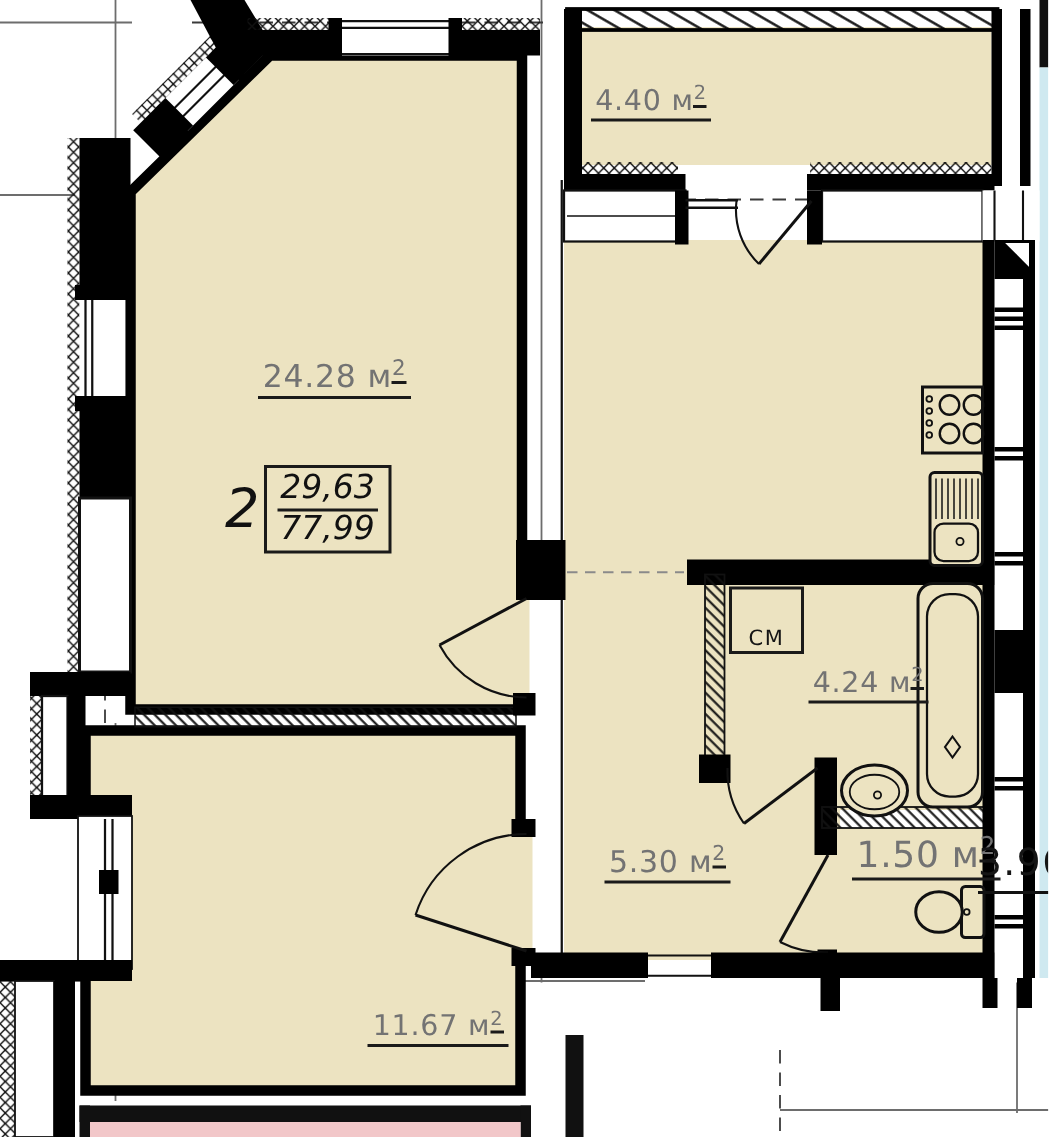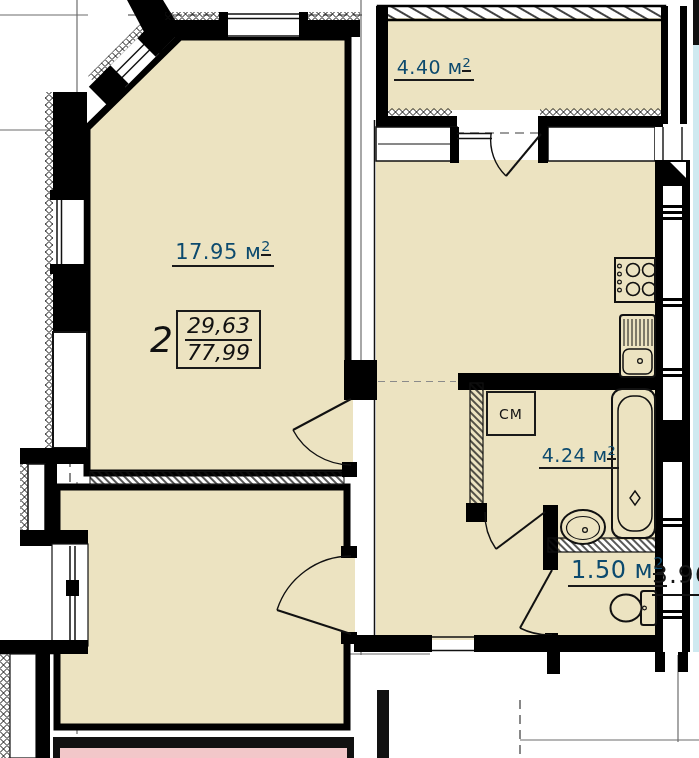--- a/index.html
+++ b/index.html
@@ -1,28 +1,28 @@
 <!DOCTYPE html>
 <html><head>
 <meta charset="utf-8">
 <style>
   html,body{margin:0;padding:0;background:#fff;}
   .stage{position:relative;width:699px;height:758px;background:#fff;overflow:hidden;
          font-family:"DejaVu Sans",sans-serif;color:#151515;}
   .stage svg{position:absolute;left:0;top:0;}
-  .alabel{position:absolute;text-align:center;color:#0c4a6e;white-space:nowrap;}
+  .alabel{position:absolute;text-align:center;color:#737373;white-space:nowrap;}
   .alabel .u{display:inline-block;border-bottom:2px solid #1a1a1a;padding:0 3px 1px;letter-spacing:.5px;}
   .alabel sup{font-size:68%;vertical-align:super;border-bottom:2px solid #1a1a1a;line-height:1;}
   .apt{position:absolute;left:150px;top:310px;display:flex;align-items:center;color:#111;}
   .apt-n{font-size:36px;margin-right:3px;font-style:italic;}
   .apt-box{border:2.5px solid #1a1a1a;font-style:italic;font-size:22px;line-height:1.12;
            padding:2px 7px;text-align:center;background:transparent;}
   .apt-top{border-bottom:2px solid #1a1a1a;padding:0 2px;text-align:center;}
   .cm{position:absolute;left:486px;top:391px;width:46px;height:41px;border:2px solid #1a1a1a;
-      display:flex;align-items:center;justify-content:center;font-size:14px;letter-spacing:1px;}
+      display:flex;align-items:flex-end;justify-content:center;font-size:14px;letter-spacing:1px;}
   .dim{position:absolute;left:652px;top:560px;width:47px;height:34px;font-size:25px;
        overflow:hidden;white-space:nowrap;border-bottom:2px solid #111;letter-spacing:1px;}
 </style>
 </head>
 <body>
 
 <div class="stage">
 
 <svg width="699" height="758" viewBox="0 0 699 758">
   <defs>
@@ -280,30 +280,36 @@
     </g>
     <g>
       <rect x="641" y="591" width="15" height="34" rx="2.5" stroke-width="2" fill="#ece3c1"></rect>
       <ellipse cx="626" cy="608" rx="15.5" ry="13.5" stroke-width="2" fill="#ece3c1"></ellipse>
       <circle cx="644.5" cy="608" r="1.9" stroke-width="1.2" fill="none"></circle>
     </g>
   </g>
 </svg>
 
 <div class="alabel" style="left:168px;top:239px;width:110px;font-size:21px">
-  <span class="u"><span>17.95</span>&nbsp;<span>м</span><sup>2</sup></span>
+  <span class="u"><span>24.28</span>&nbsp;<span>м</span><sup>2</sup></span>
 </div>
 <div class="alabel" style="left:392px;top:56px;width:84px;font-size:19px">
   <span class="u"><span>4.40</span>&nbsp;<span>м</span><sup>2</sup></span>
 </div>
 <div class="alabel" style="left:534px;top:444px;width:90px;font-size:19px">
   <span class="u"><span>4.24</span>&nbsp;<span>м</span><sup>2</sup></span>
 </div>
+<div class="alabel" style="left:398px;top:562px;width:94px;font-size:20px">
+  <span class="u"><span>5.30</span>&nbsp;<span>м</span><sup>2</sup></span>
+</div>
 <div class="alabel" style="left:568px;top:556px;width:86px;font-size:24px">
   <span class="u"><span>1.50</span>&nbsp;<span>м</span><sup>2</sup></span>
+</div>
+<div class="alabel" style="left:242px;top:673px;width:100px;font-size:19px">
+  <span class="u"><span>11.67</span>&nbsp;<span>м</span><sup>2</sup></span>
 </div>
 
 <div class="apt">
   <span class="apt-n">2</span>
   <div class="apt-box">
     <div class="apt-top">29,63</div>
     <div>77,99</div>
   </div>
 </div>
 

